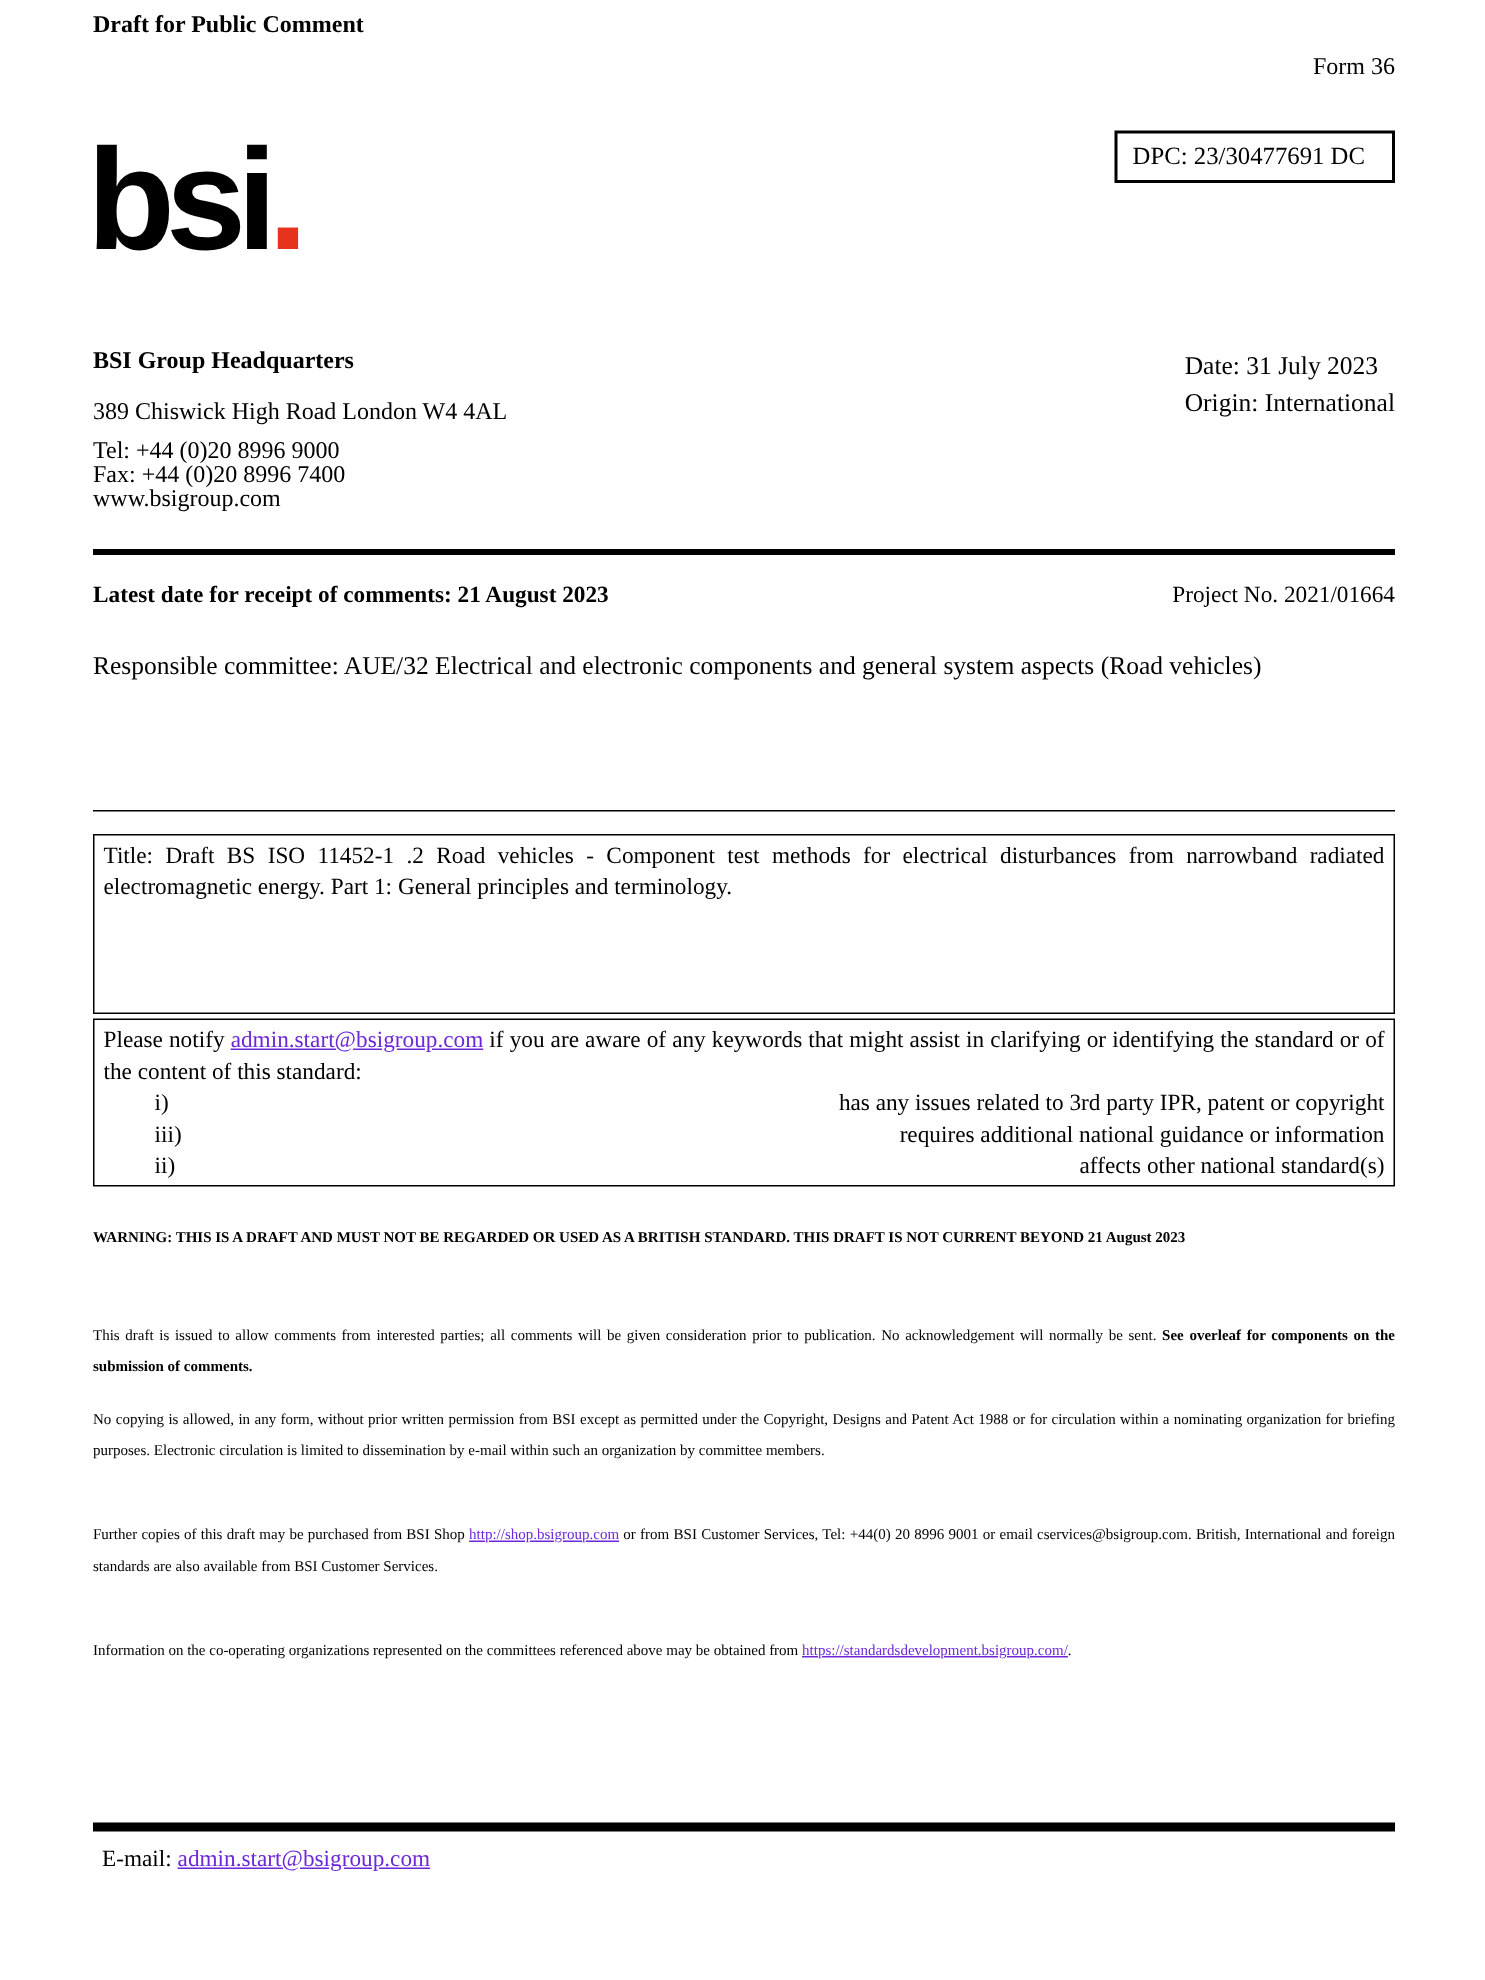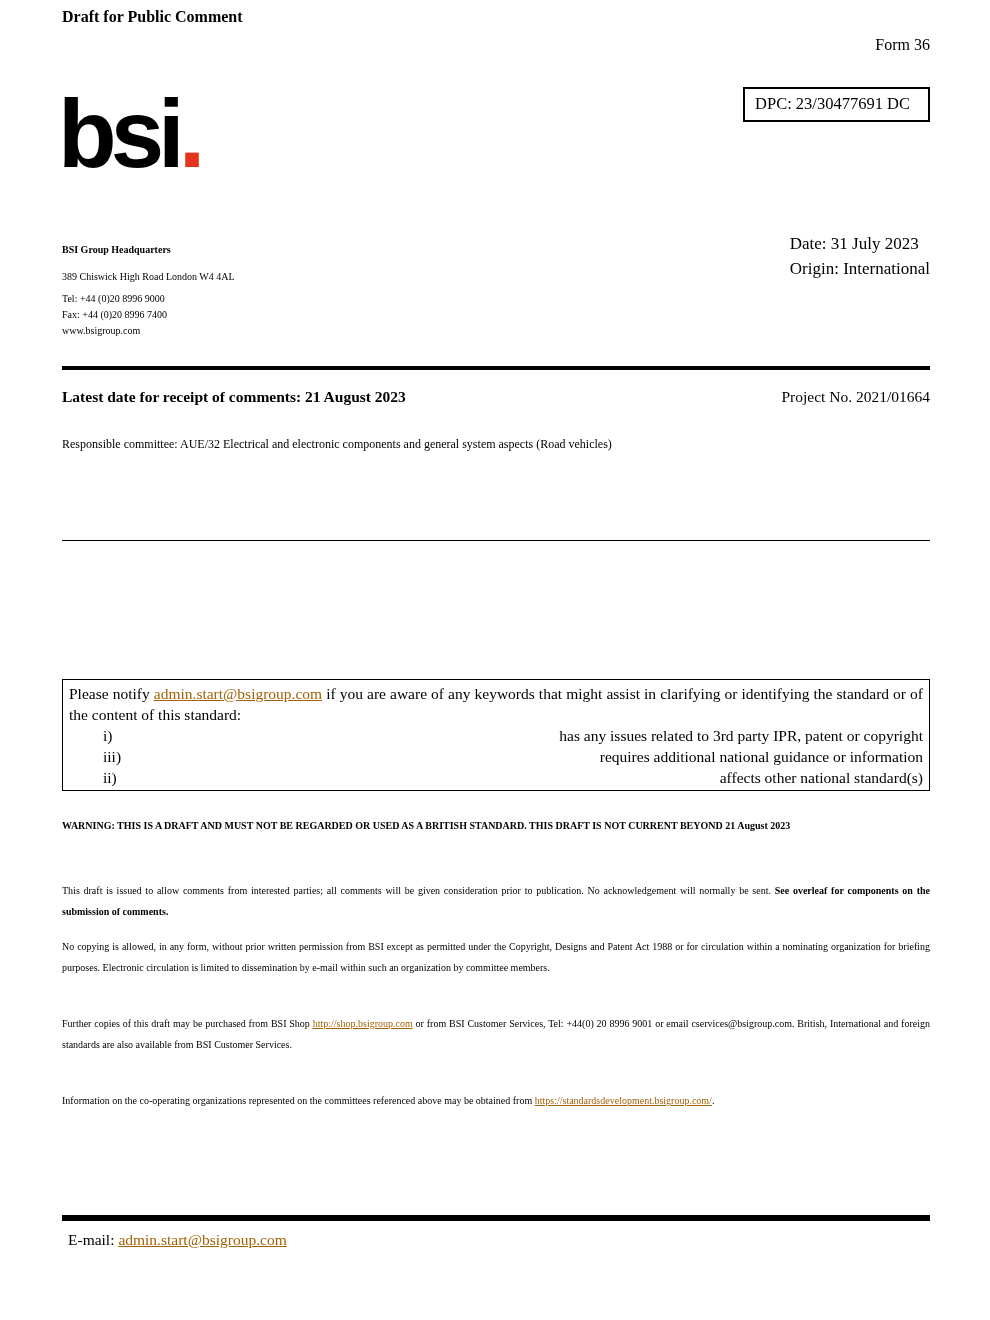--- a/index.html
+++ b/index.html
@@ -31,21 +31,21 @@
   .bsi-logo {
     position: absolute; left: 58px; top: 84px;
     font-family: "Liberation Sans", sans-serif;
     font-weight: bold;
     font-size: 96px; line-height: 1.05;
     letter-spacing: -6px;
     color: #000;
   }
   .bsi-logo .dot { color: #e6331e; }
 
-  .address { position: absolute; left: 62px; top: 232px; font-size: 10px; margin-top: 12px; }
+  .address { position: absolute; left: 62px; top: 232px; font-size: 16px; }
   .address .hq { font-weight: bold; margin-bottom: 16px; }
   .address .street { margin-bottom: 9px; }
   .address .line { line-height: 16px; }
 
   .date-origin {
     position: absolute; right: 60px; top: 231px;
     text-align: left; font-size: 17px; line-height: 25px;
   }
 
   .rule { position: absolute; left: 62px; right: 60px; background: #000; }
@@ -55,21 +55,21 @@
 
   .comments-row {
     position: absolute; left: 62px; right: 60px; top: 388px;
     font-size: 15.5px;
   }
   .comments-row .latest { font-weight: bold; }
   .comments-row .project { float: right; font-weight: normal; }
 
   .committee-line {
     position: absolute; left: 62px; right: 60px;
-    font-size: 12px; line-height: 20.5px;
+    font-size: 17px; line-height: 20.5px;
   }
   .responsible { top: 434px; }
   .interested { top: 480px; }
 
   .outline-box {
     position: absolute; left: 62px; right: 60px;
     border: 1.5px solid #000;
     font-size: 15.5px; line-height: 21px;
     padding: 3px 6px;
     text-align: justify;
@@ -88,21 +88,21 @@
     text-align: justify;
   }
   .warning { top: 816px; font-weight: bold; line-height: 20px; }
   .para1 { top: 881px; }
   .para2 { top: 937px; }
   .para3 { top: 1014px; }
   .para4 { top: 1091px; }
 
   .email-row { position: absolute; left: 68px; top: 1231px; font-size: 15.5px; }
 
-  a.doc-link { color: #a16207; text-decoration: underline; cursor: pointer; }
+  a.doc-link { color: #6d28d9; text-decoration: underline; cursor: pointer; }
   .bold { font-weight: bold; }
 </style>
 </head>
 <body>
 
 <div class="page">
 
   <div class="draft-heading">Draft for Public Comment</div>
 
   <div class="form-no">Form 36</div>
@@ -131,20 +131,23 @@
   <div class="comments-row">
     <span class="project">Project No. 2021/01664</span>
     <span class="latest">Latest date for receipt of comments: 21 August 2023</span>
   </div>
 
   <div class="committee-line responsible">Responsible committee: AUE/32 Electrical and electronic components and general system aspects (Road vehicles)</div>
 
 
   <div class="rule rule-thin"></div>
 
+  <div class="outline-box title-box">
+    <span>Title: Draft BS ISO 11452-1 .2 Road vehicles - Component test methods for electrical disturbances from narrowband radiated electromagnetic energy. Part 1: General principles and terminology.</span>
+  </div>
 
   <div class="outline-box notify-box">
     <span>Please notify </span><a class="doc-link">admin.start@bsigroup.com</a><span> if you are aware of any keywords that might assist in clarifying or identifying the standard or of the content of this standard:</span>
     <div class="nlist">
       <div class="nlist-row">
         <span class="nmarker">i)</span>
         <span class="ntext">has any issues related to 3rd party IPR, patent or copyright</span>
       </div>
       <div class="nlist-row">
         <span class="nmarker">iii)</span>

